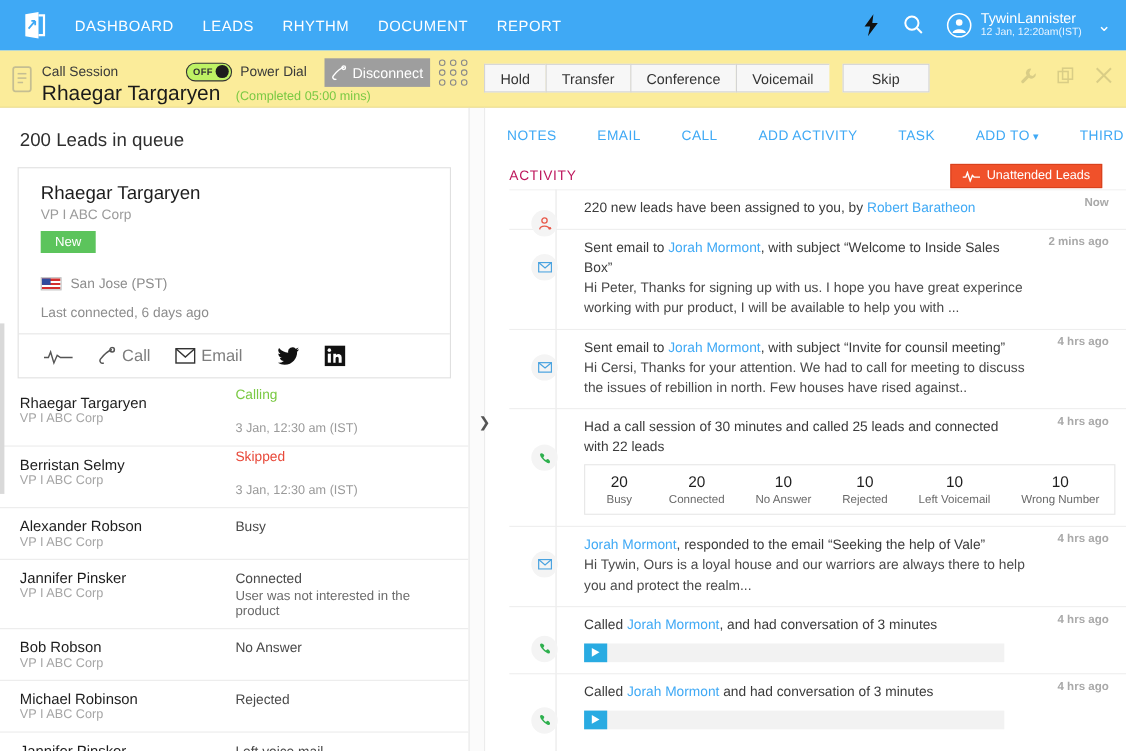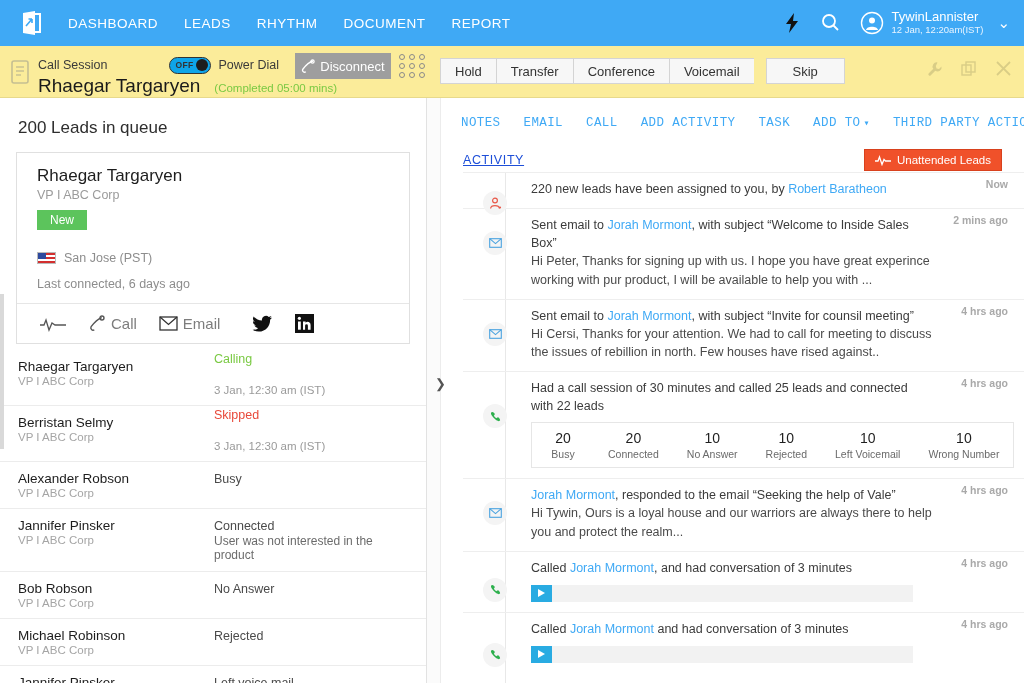--- a/index.html
+++ b/index.html
@@ -36,21 +36,21 @@
     display: flex; align-items: stretch; position: relative;
     border-bottom: 1px solid #E7D98C;
   }
   .cb-left { display: flex; align-items: center; padding-left: 10px; }
   .doc-icon { width: 20px; height: 26px; margin-right: 8px; opacity: .55; }
   .cb-stack { display: flex; flex-direction: column; justify-content: flex-end; height: 100%; }
   .cb-row1 { display: flex; align-items: center; gap: 10px; height: 20px; }
   .cb-label { font-size: 12.5px; color: #3a3a3a; }
   .pd-wrap { display: flex; align-items: center; gap: 7px; margin-left: 52px; }
   .toggle {
-    width: 42px; height: 17px; border-radius: 9px; background: #0ea5e9;
+    width: 42px; height: 17px; border-radius: 9px; background: #bef264;
     border: 1.5px solid #333; display: flex; align-items: center; cursor: pointer;
     position: relative; padding: 0 2px;
   }
   .toggle .ttxt { font-size: 8.5px; font-weight: bold; color: #333; margin-left: 3px; letter-spacing: .3px;}
   .toggle .knob { width: 12px; height: 12px; border-radius: 50%; background: #1d1d1d; position: absolute; right: 2px; }
   .pd-text { font-size: 12.5px; color: #3a3a3a; }
   .cb-row2 { display: flex; align-items: baseline; }
   .cb-name { font-size: 19px; color: #1a1a1a; font-weight: 400; }
   .cb-sub { font-size: 11.5px; color: #7ac943; margin-left: 14px; }
 
@@ -117,26 +117,26 @@
   .lrow-note { font-size: 12px; color: #6b6b6b; margin-top: 1px; }
 
   .lscroll { position: absolute; left: 0; top: 196px; width: 4px; height: 155px; background: #d9d9d9; }
 
   
   .divider { width: 14px; flex: 0 0 14px; background: #fbfbfb; position: relative; border-right: 1px solid #ececec;}
   .divider .chev { position: absolute; top: 278px; left: 2px; color: #555; font-size: 13px; cursor: pointer; }
 
   
   .right { flex: 1; background: #fff; display: flex; flex-direction: column; min-width: 0; overflow: hidden; }
-  .rtabs { display: flex; align-items: flex-end; gap: 23px; padding: 18px 0 14px 20px; font-family: Liberation Mono, monospace; }
+  .rtabs { display: flex; align-items: flex-end; gap: 37px; padding: 18px 0 14px 20px; }
   .rtab { color: #3FA9F5; font-size: 12.5px; letter-spacing: .4px; cursor: pointer; white-space: nowrap; }
   .rtab .cd { font-size: 10px; margin-left: 3px; }
 
   .act-head { display: flex; align-items: center; padding: 4px 22px 0 22px; height: 28px; }
-  .act-title { font-size: 12.5px; color: #1d4ed8; letter-spacing: .6px; text-decoration: underline; }
+  .act-title { font-size: 12.5px; color: #be185d; letter-spacing: .6px; }
   .unattended {
     margin-left: auto; background: #F0512A; color: #fff; font-size: 11.5px;
     padding: 4px 10px; display: flex; align-items: center; gap: 6px; cursor: pointer;
     border: 1px solid #d8411d;
   }
 
   .timeline { flex: 1; overflow: hidden; position: relative; padding-left: 22px; }
   .tl-line { position: absolute; left: 64px; top: 0; bottom: 0; width: 1px; background: #e8e8e8; }
   .tlrow { position: relative; padding: 0 0 0 44px; border-bottom: 1px solid #eeeeee; }
   .tlrow:last-child { border-bottom: none; }

